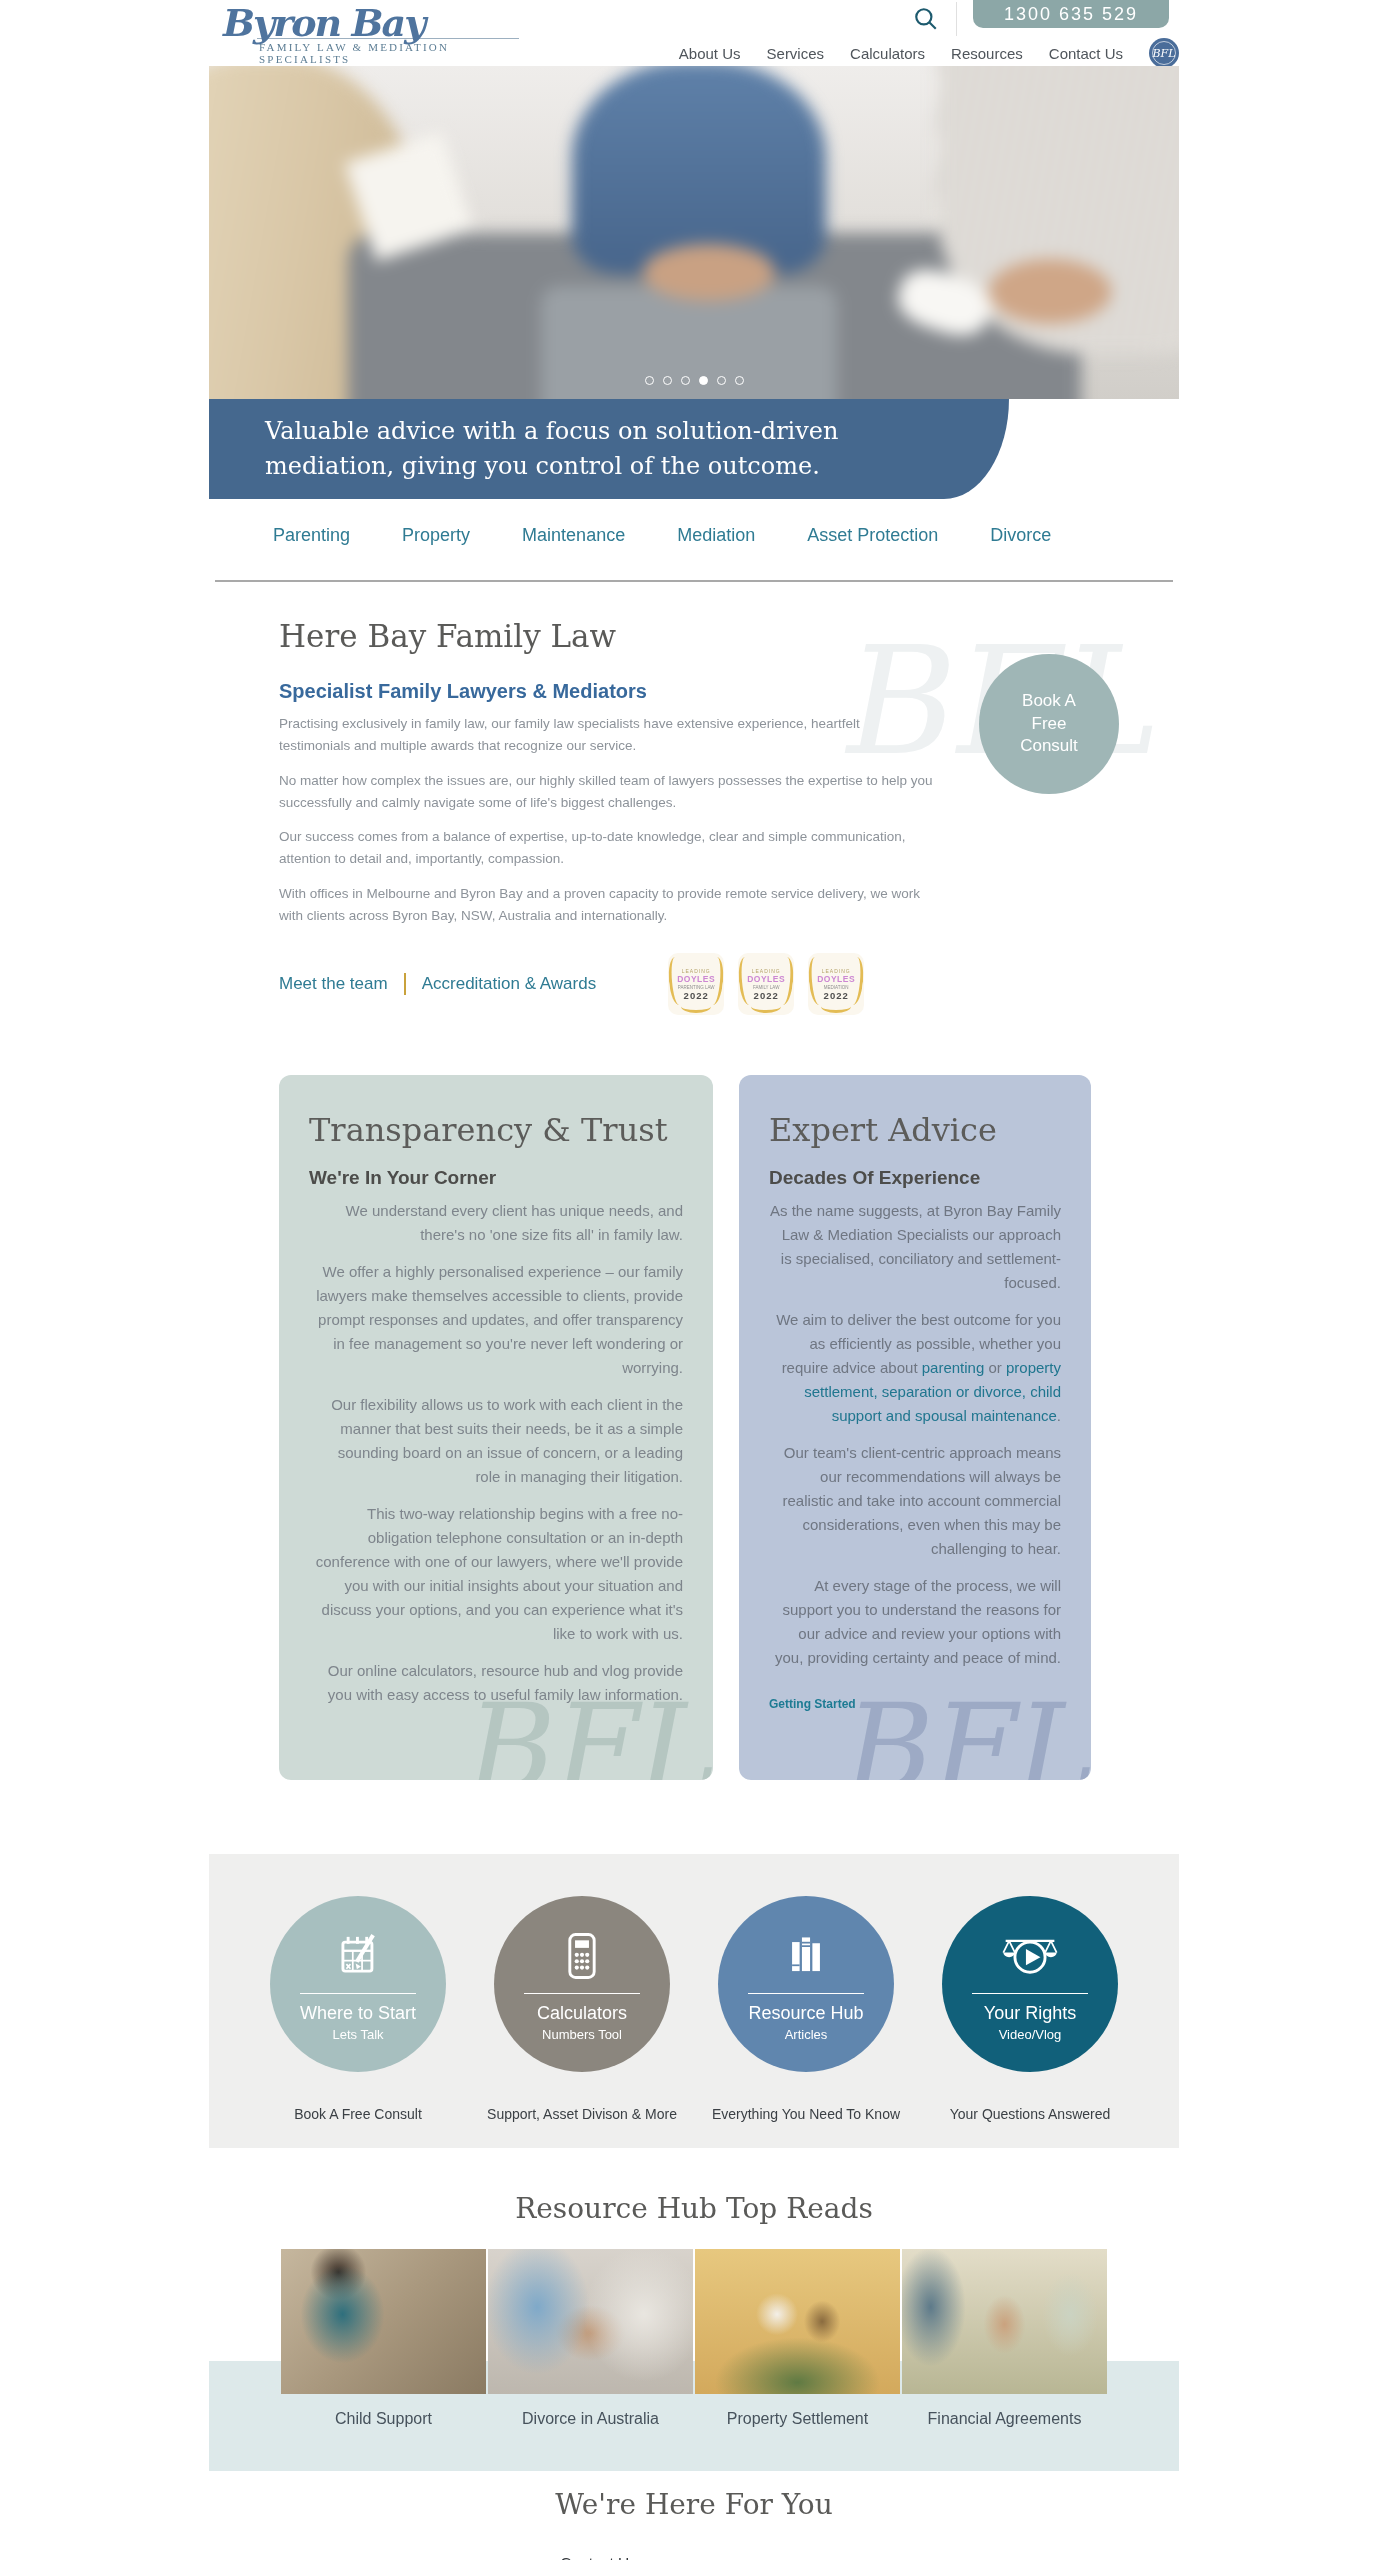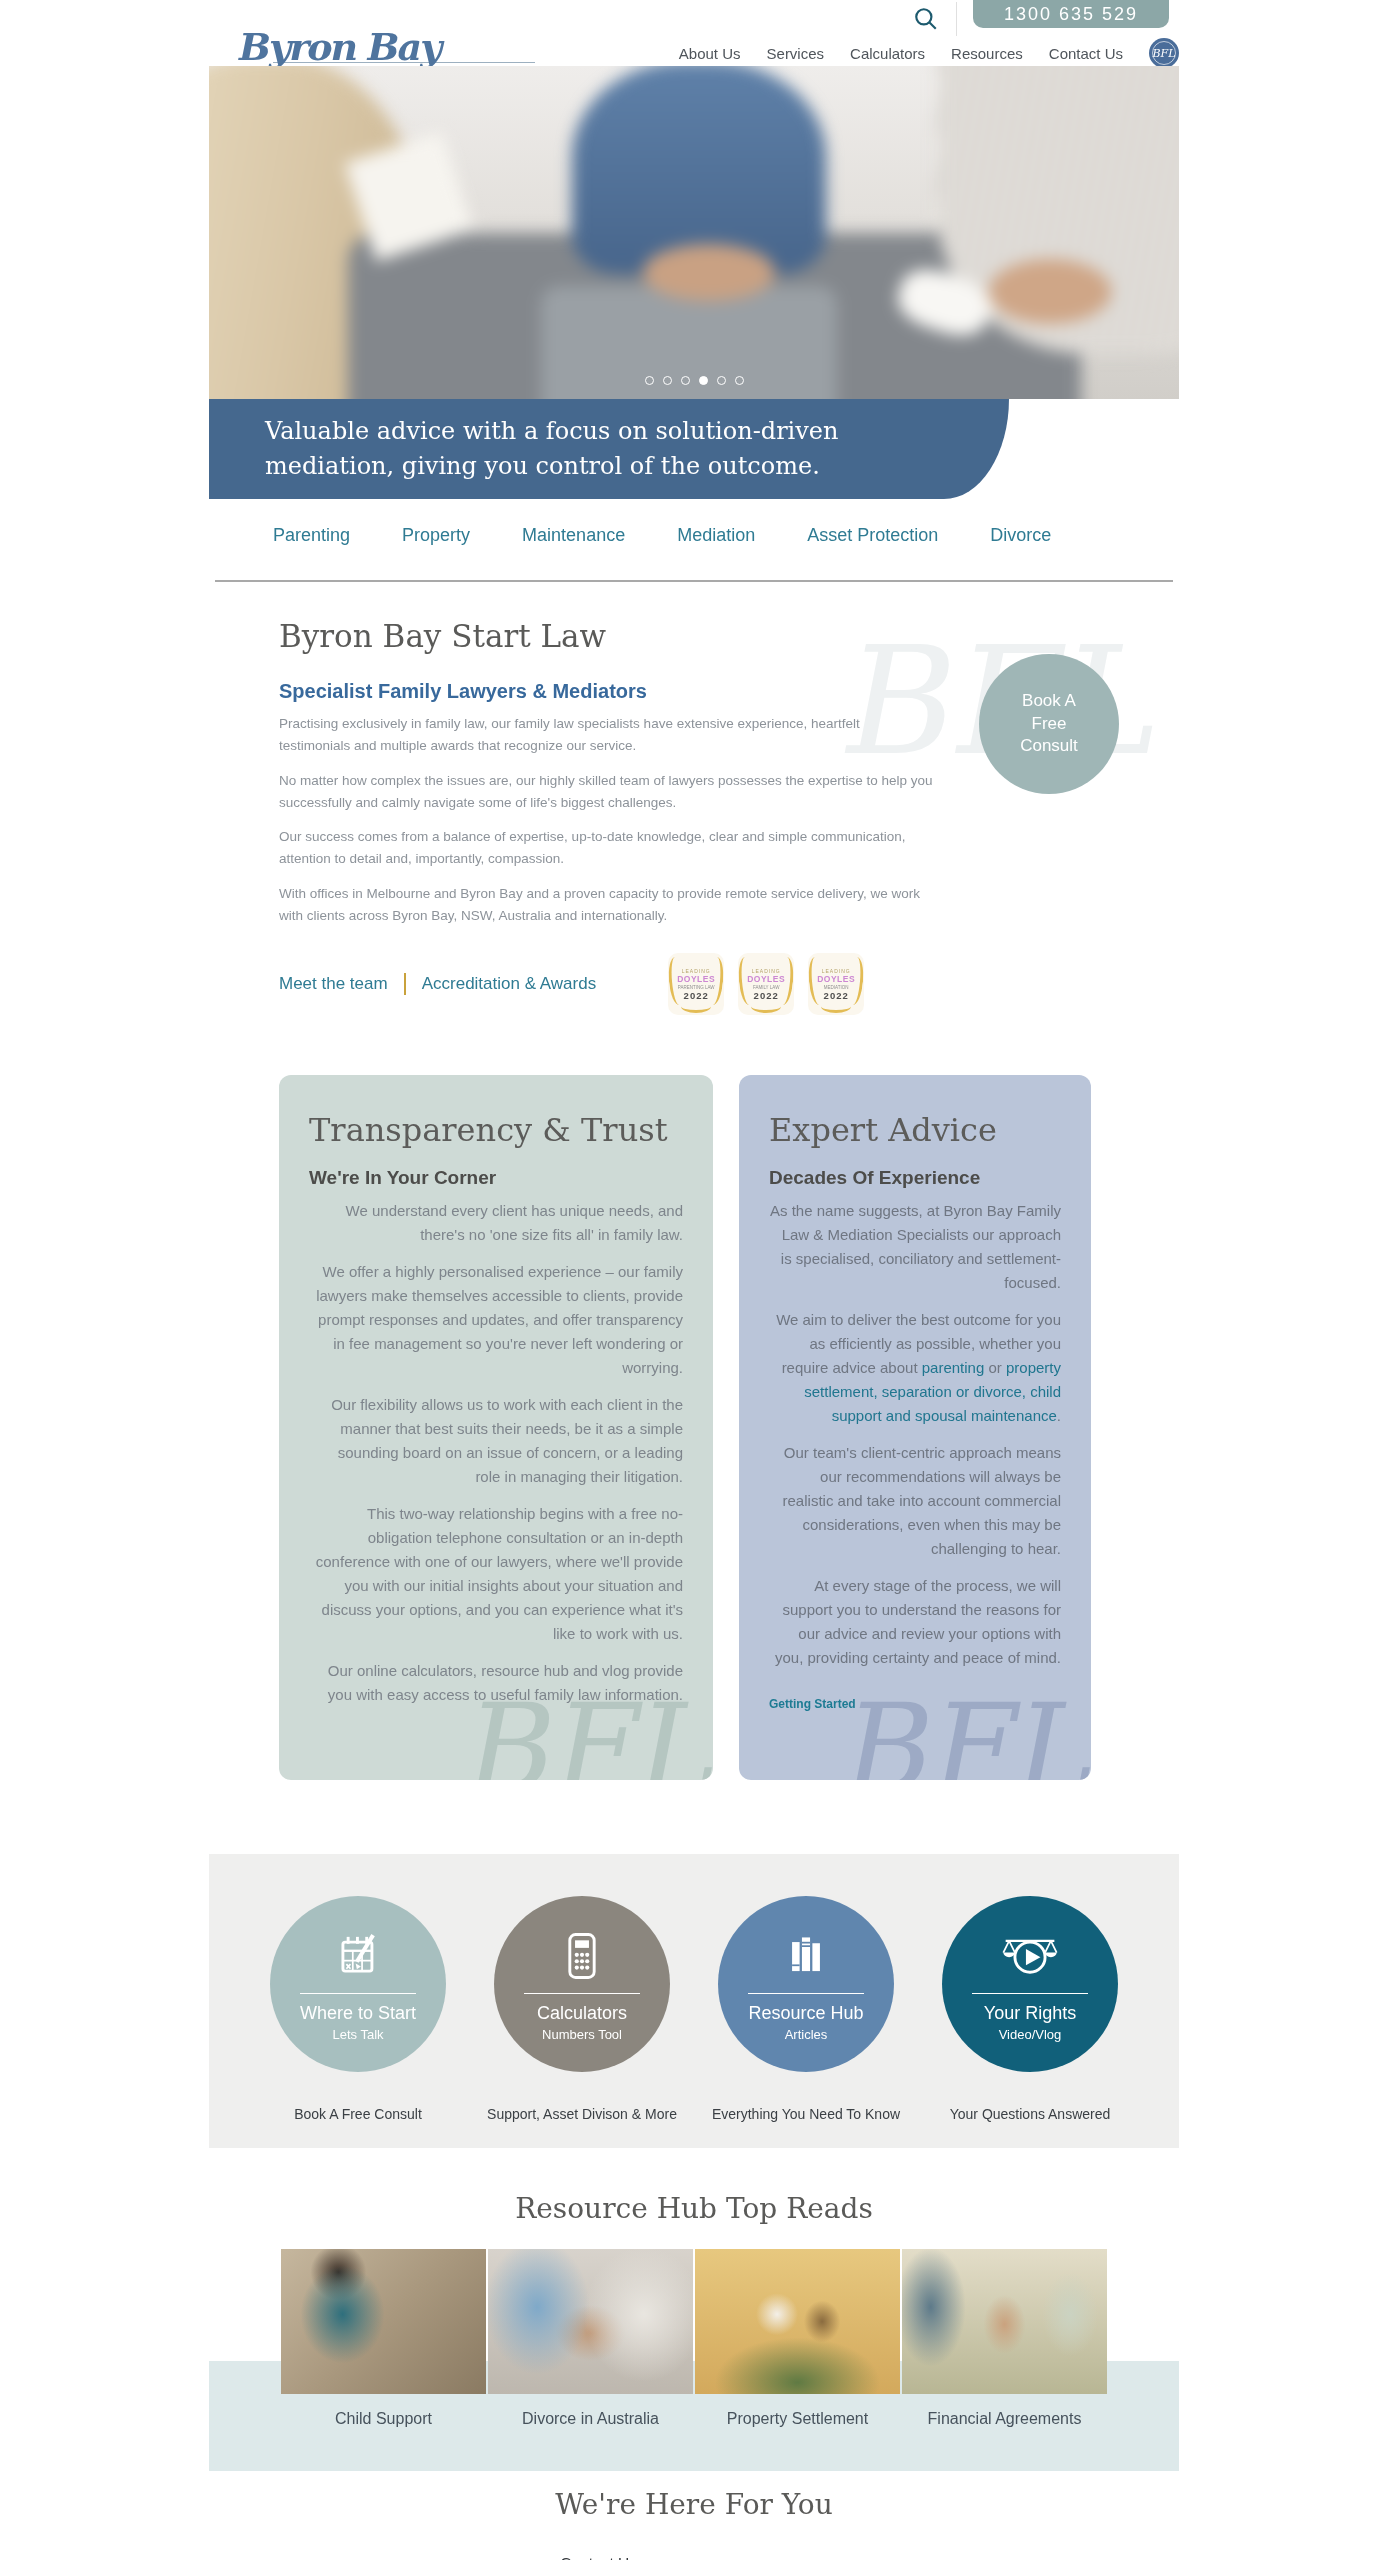--- a/index.html
+++ b/index.html
@@ -2,21 +2,21 @@
 <html><head>
 <meta charset="utf-8">
 <style>
   * { margin:0; padding:0; box-sizing:border-box; }
   body { width:1388px; background:#ffffff; font-family:"Liberation Sans", sans-serif; }
   .page { width:1388px; min-height:2560px; }
   .container { width:970px; margin:0 auto; position:relative; }
 
   
   .site-header { height:66px; }
-  .logo { position:absolute; left:16px; top:4px; width:360px; cursor:pointer;margin-top:24px; }
+  .logo { position:absolute; left:0; top:4px; width:360px; cursor:pointer; }
   .logo-script { font-family:"DejaVu Serif", serif; font-style:italic; font-weight:bold; font-size:38px; color:#4f749e; line-height:1; letter-spacing:-2px; display:block; padding-left:14px; }
   .logo-tagline { display:block; margin-left:48px; margin-top:-4px; font-family:"Liberation Serif", serif; font-size:11px; letter-spacing:2.2px; color:#5c7d94; border-top:1px solid #9db0c0; border-bottom:1px solid #9db0c0; padding:2px 0 2px 2px; width:262px; }
   .search-btn { position:absolute; right:240px; top:6px; width:26px; height:26px; cursor:pointer; }
   .head-divider { position:absolute; right:222px; top:2px; width:1px; height:34px; background:#e0e0e0; }
   .phone-btn { position:absolute; right:10px; top:0; width:196px; height:28px; background:#8ca7a7; color:#ffffff; font-size:18px; letter-spacing:2px; border:none; border-radius:0 0 10px 10px; text-align:center; line-height:28px; cursor:pointer; }
   .main-nav { position:absolute; right:0; top:38px; display:flex; align-items:center; gap:26px; }
   .main-nav a { font-size:15px; color:#4f555b; text-decoration:none; cursor:pointer; }
   .bfl-badge { width:30px; height:30px; border-radius:50%; background:#4a6d9a; color:#fff; display:flex; align-items:center; justify-content:center; font-family:"DejaVu Serif", serif; font-style:italic; font-size:11px; position:relative; cursor:pointer; }
   .bfl-badge::after { content:""; position:absolute; inset:3px; border:1px solid rgba(255,255,255,.65); border-radius:50%; }
 
@@ -185,21 +185,21 @@
       <a>Parenting</a>
       <a>Property</a>
       <a>Maintenance</a>
       <a>Mediation</a>
       <a>Asset Protection</a>
       <a>Divorce</a>
     </nav>
 
     <section class="intro">
       <span class="intro-watermark">BFL</span>
-      <h1>Byron Bay Start Law</h1>
+      <h1>Here Bay Family Law</h1>
       <h2>Specialist Family Lawyers &amp; Mediators</h2>
       <p>Practising exclusively in family law, our family law specialists have extensive experience, heartfelt testimonials and multiple awards that recognize our service.</p>
       <p>No matter how complex the issues are, our highly skilled team of lawyers possesses the expertise to help you successfully and calmly navigate some of life's biggest challenges.</p>
       <p>Our success comes from a balance of expertise, up-to-date knowledge, clear and simple communication, attention to detail and, importantly, compassion.</p>
       <p>With offices in Melbourne and Byron Bay and a proven capacity to provide remote service delivery, we work with clients across Byron Bay, NSW, Australia and internationally.</p>
       <button class="cta-circle">
         <span>Book A</span>
         <span>Free</span>
         <span>Consult</span>
       </button>

